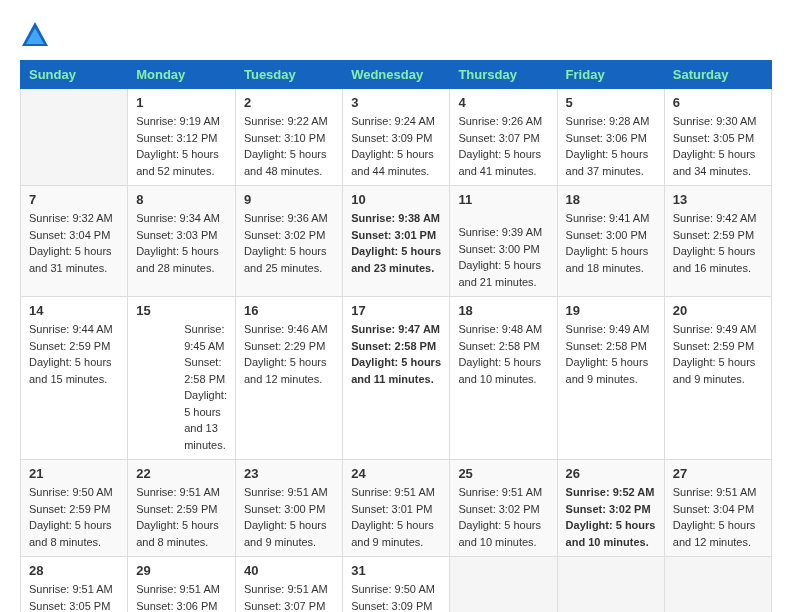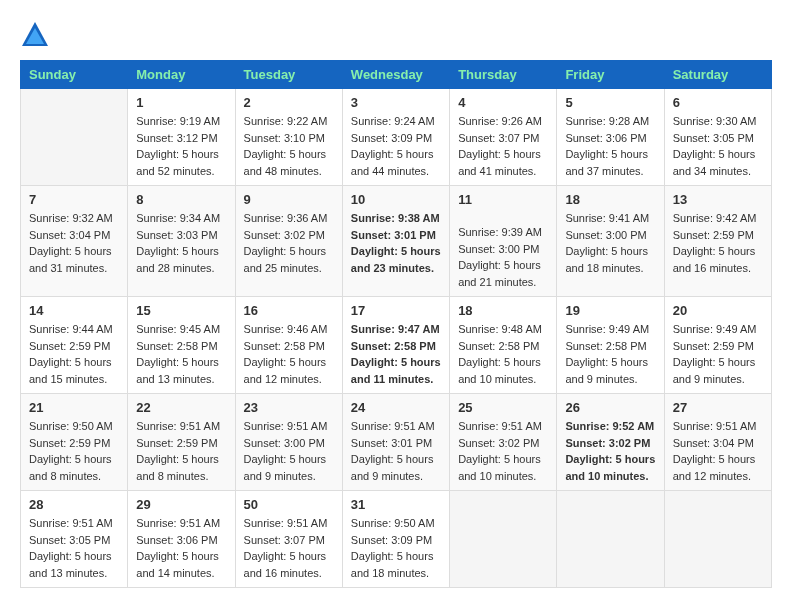--- a/index.html
+++ b/index.html
@@ -225,29 +225,29 @@
       <tr>
         <td>
           <span class="day-number">14</span>
           <div class="day-info" style="white-space: pre-line;">Sunrise: 9:44 AM
 Sunset: 2:59 PM
 Daylight: 5 hours
 and 15 minutes.</div>
         </td>
         <td>
           <span class="day-number">15</span>
-          <div class="day-info" style="white-space: pre-line;">Sunrise: 9:45 AM
+          <div class="day-info" style="white-space: pre-line; margin-left: 48px;">Sunrise: 9:45 AM
 Sunset: 2:58 PM
 Daylight: 5 hours
 and 13 minutes.</div>
         </td>
         <td>
           <span class="day-number">16</span>
           <div class="day-info" style="white-space: pre-line;">Sunrise: 9:46 AM
-Sunset: 2:58 PM
+Sunset: 2:29 PM
 Daylight: 5 hours
 and 12 minutes.</div>
         </td>
         <td>
           <span class="day-number">17</span>
           <div class="day-info" style="white-space: pre-line; font-weight: bold;">Sunrise: 9:47 AM
 Sunset: 2:58 PM
 Daylight: 5 hours
 and 11 minutes.</div>
         </td>
@@ -333,21 +333,21 @@
 and 13 minutes.</div>
         </td>
         <td>
           <span class="day-number">29</span>
           <div class="day-info" style="white-space: pre-line;">Sunrise: 9:51 AM
 Sunset: 3:06 PM
 Daylight: 5 hours
 and 14 minutes.</div>
         </td>
         <td>
-          <span class="day-number">50</span>
+          <span class="day-number">40</span>
           <div class="day-info" style="white-space: pre-line;">Sunrise: 9:51 AM
 Sunset: 3:07 PM
 Daylight: 5 hours
 and 16 minutes.</div>
         </td>
         <td>
           <span class="day-number">31</span>
           <div class="day-info" style="white-space: pre-line;">Sunrise: 9:50 AM
 Sunset: 3:09 PM
 Daylight: 5 hours

